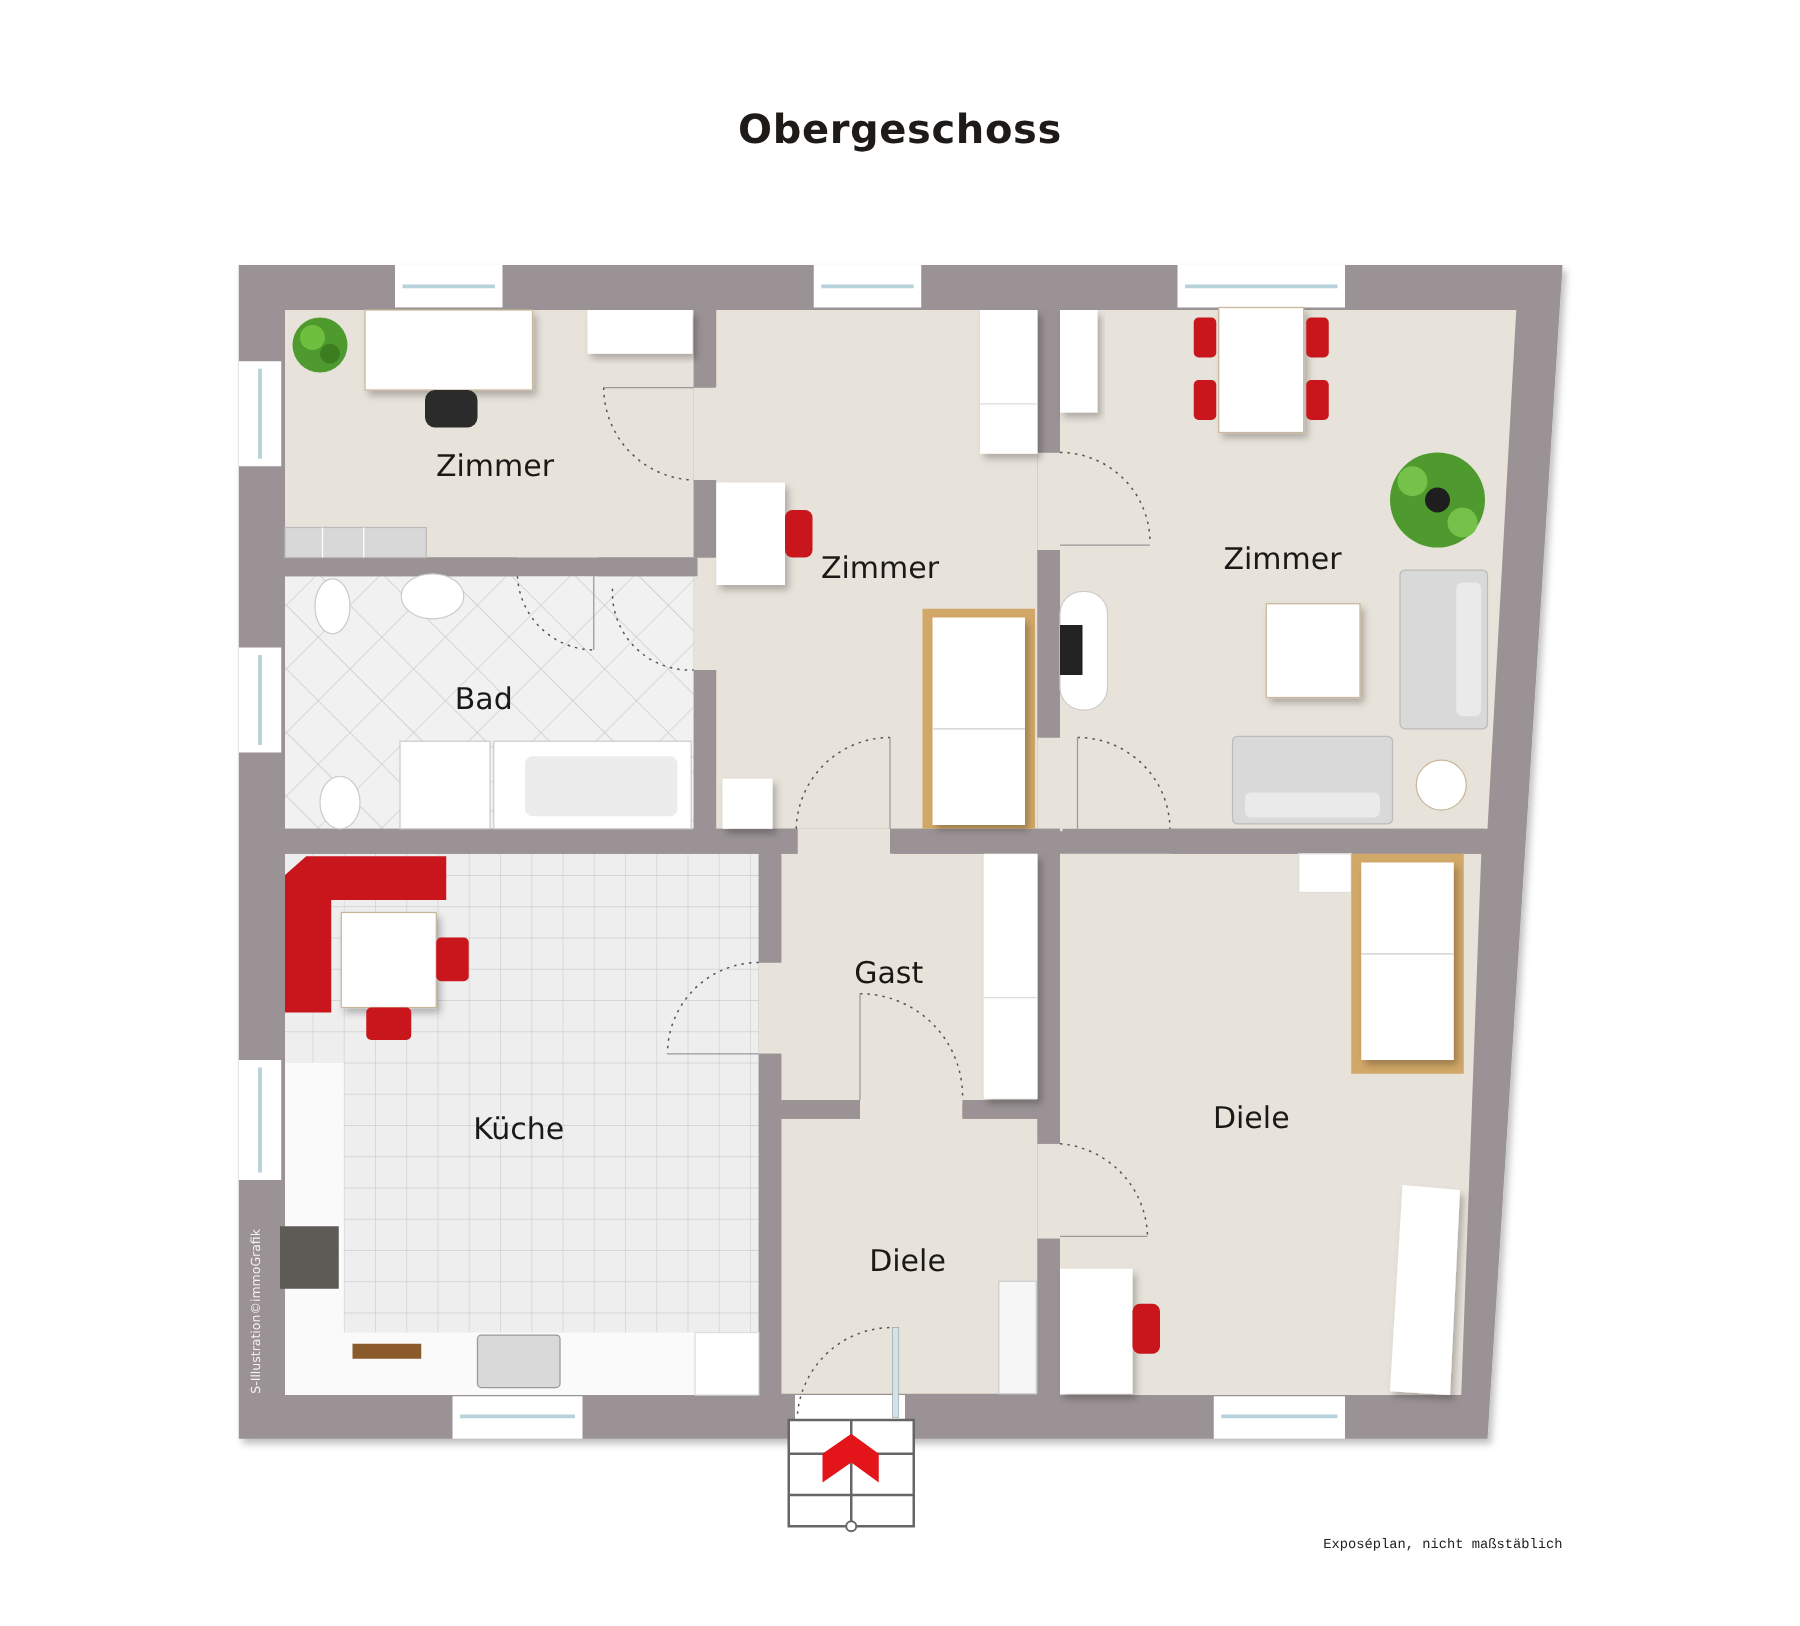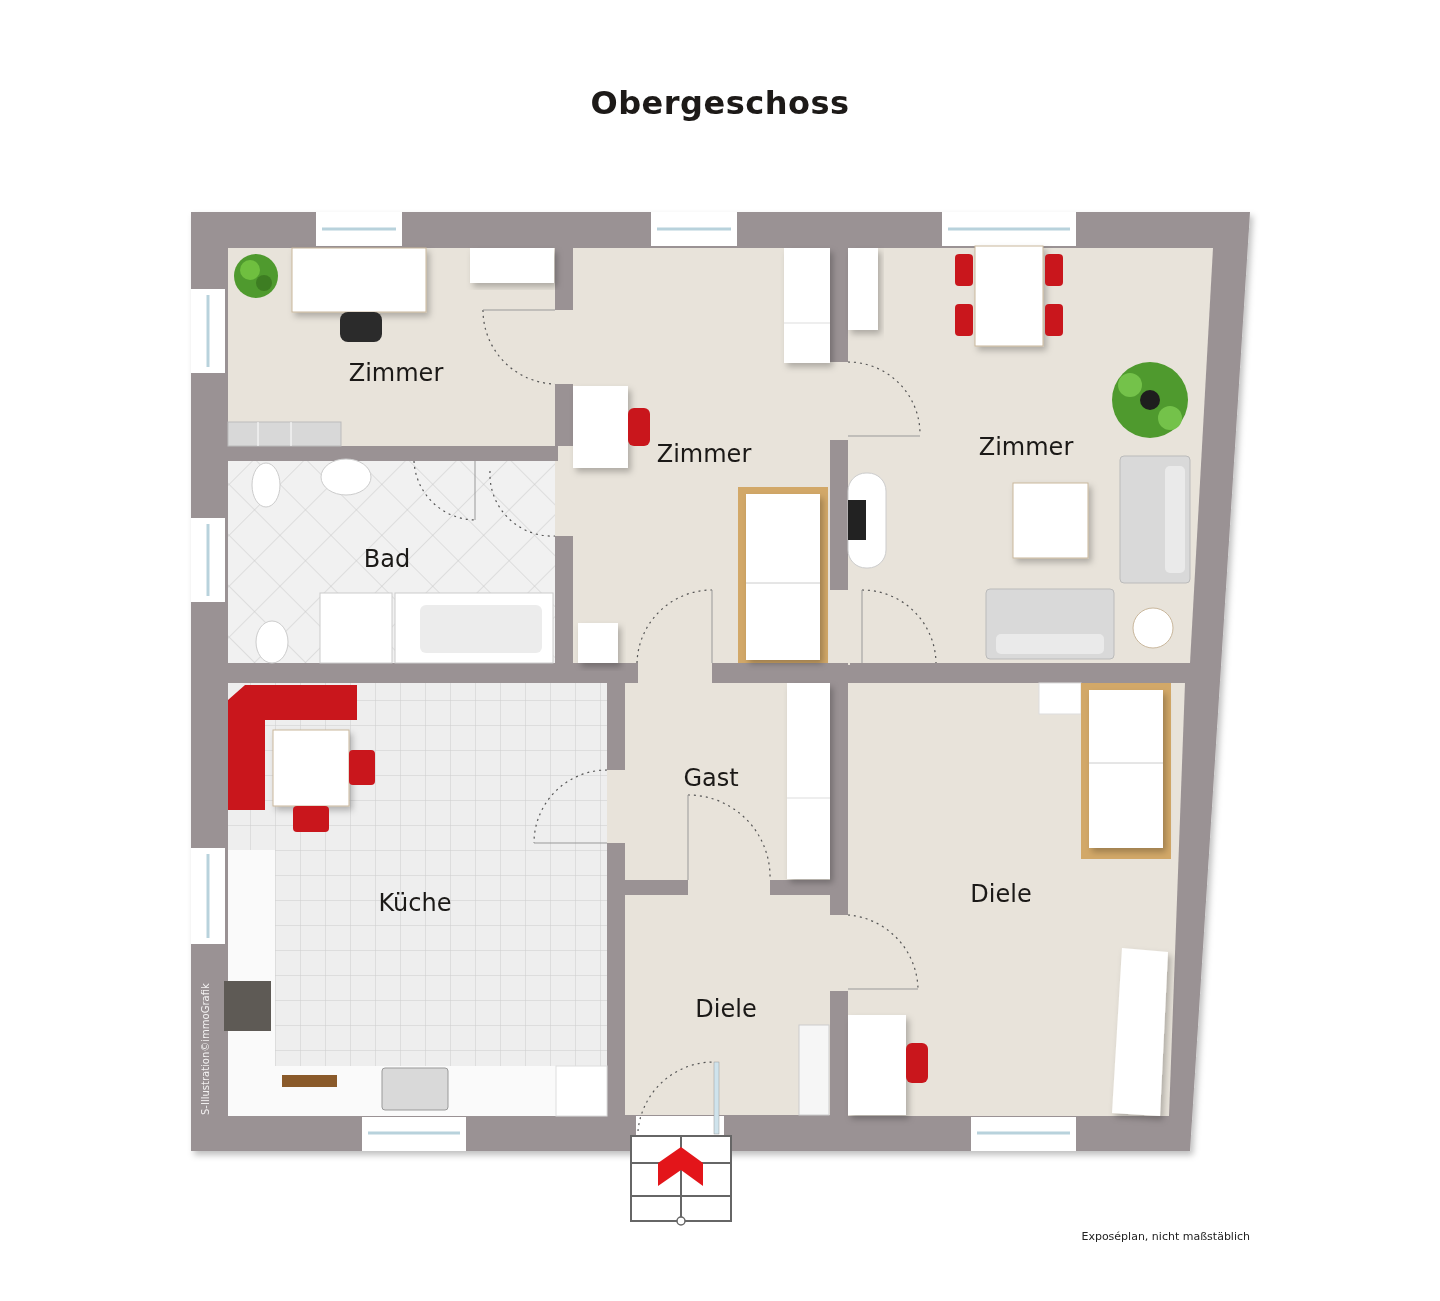--- a/index.html
+++ b/index.html
@@ -1,18 +1,18 @@
 <!DOCTYPE html>
 <html><head>
 <meta charset="utf-8">
 <style>
   html, body { margin: 0; padding: 0; background: #ffffff; }
   body { width: 1440px; height: 1301px; position: relative; overflow: hidden; font-family: "DejaVu Sans", sans-serif; }
   .title { position: absolute; left: 0; width: 1440px; top: 84px; text-align: center; font-size: 32px; font-weight: bold; color: #1d1a18; letter-spacing: 0.5px; }
-  .footer-note { position: absolute; right: 190px; top: 1230px; font-size: 11px; color: #222; }
+  .footer-note { position: absolute; right: 190px; top: 1230px; font-size: 11px; color: #222; font-family: Liberation Mono, monospace; }
   .credit { position: absolute; left: 200px; top: 1115px; transform-origin: left top; transform: rotate(-90deg); font-size: 10px; color: #f4f2f2; white-space: nowrap; }
   svg#plan { position: absolute; left: 0; top: 0; }
   .room-label { position: absolute; font-size: 24px; color: #1b1917; transform: translate(-50%, -50%); white-space: nowrap; }
 </style>
 </head>
 <body>
 
 <div class="title">Obergeschoss</div>
 
 <svg id="plan" width="1440" height="1301" viewBox="0 0 1440 1301">

